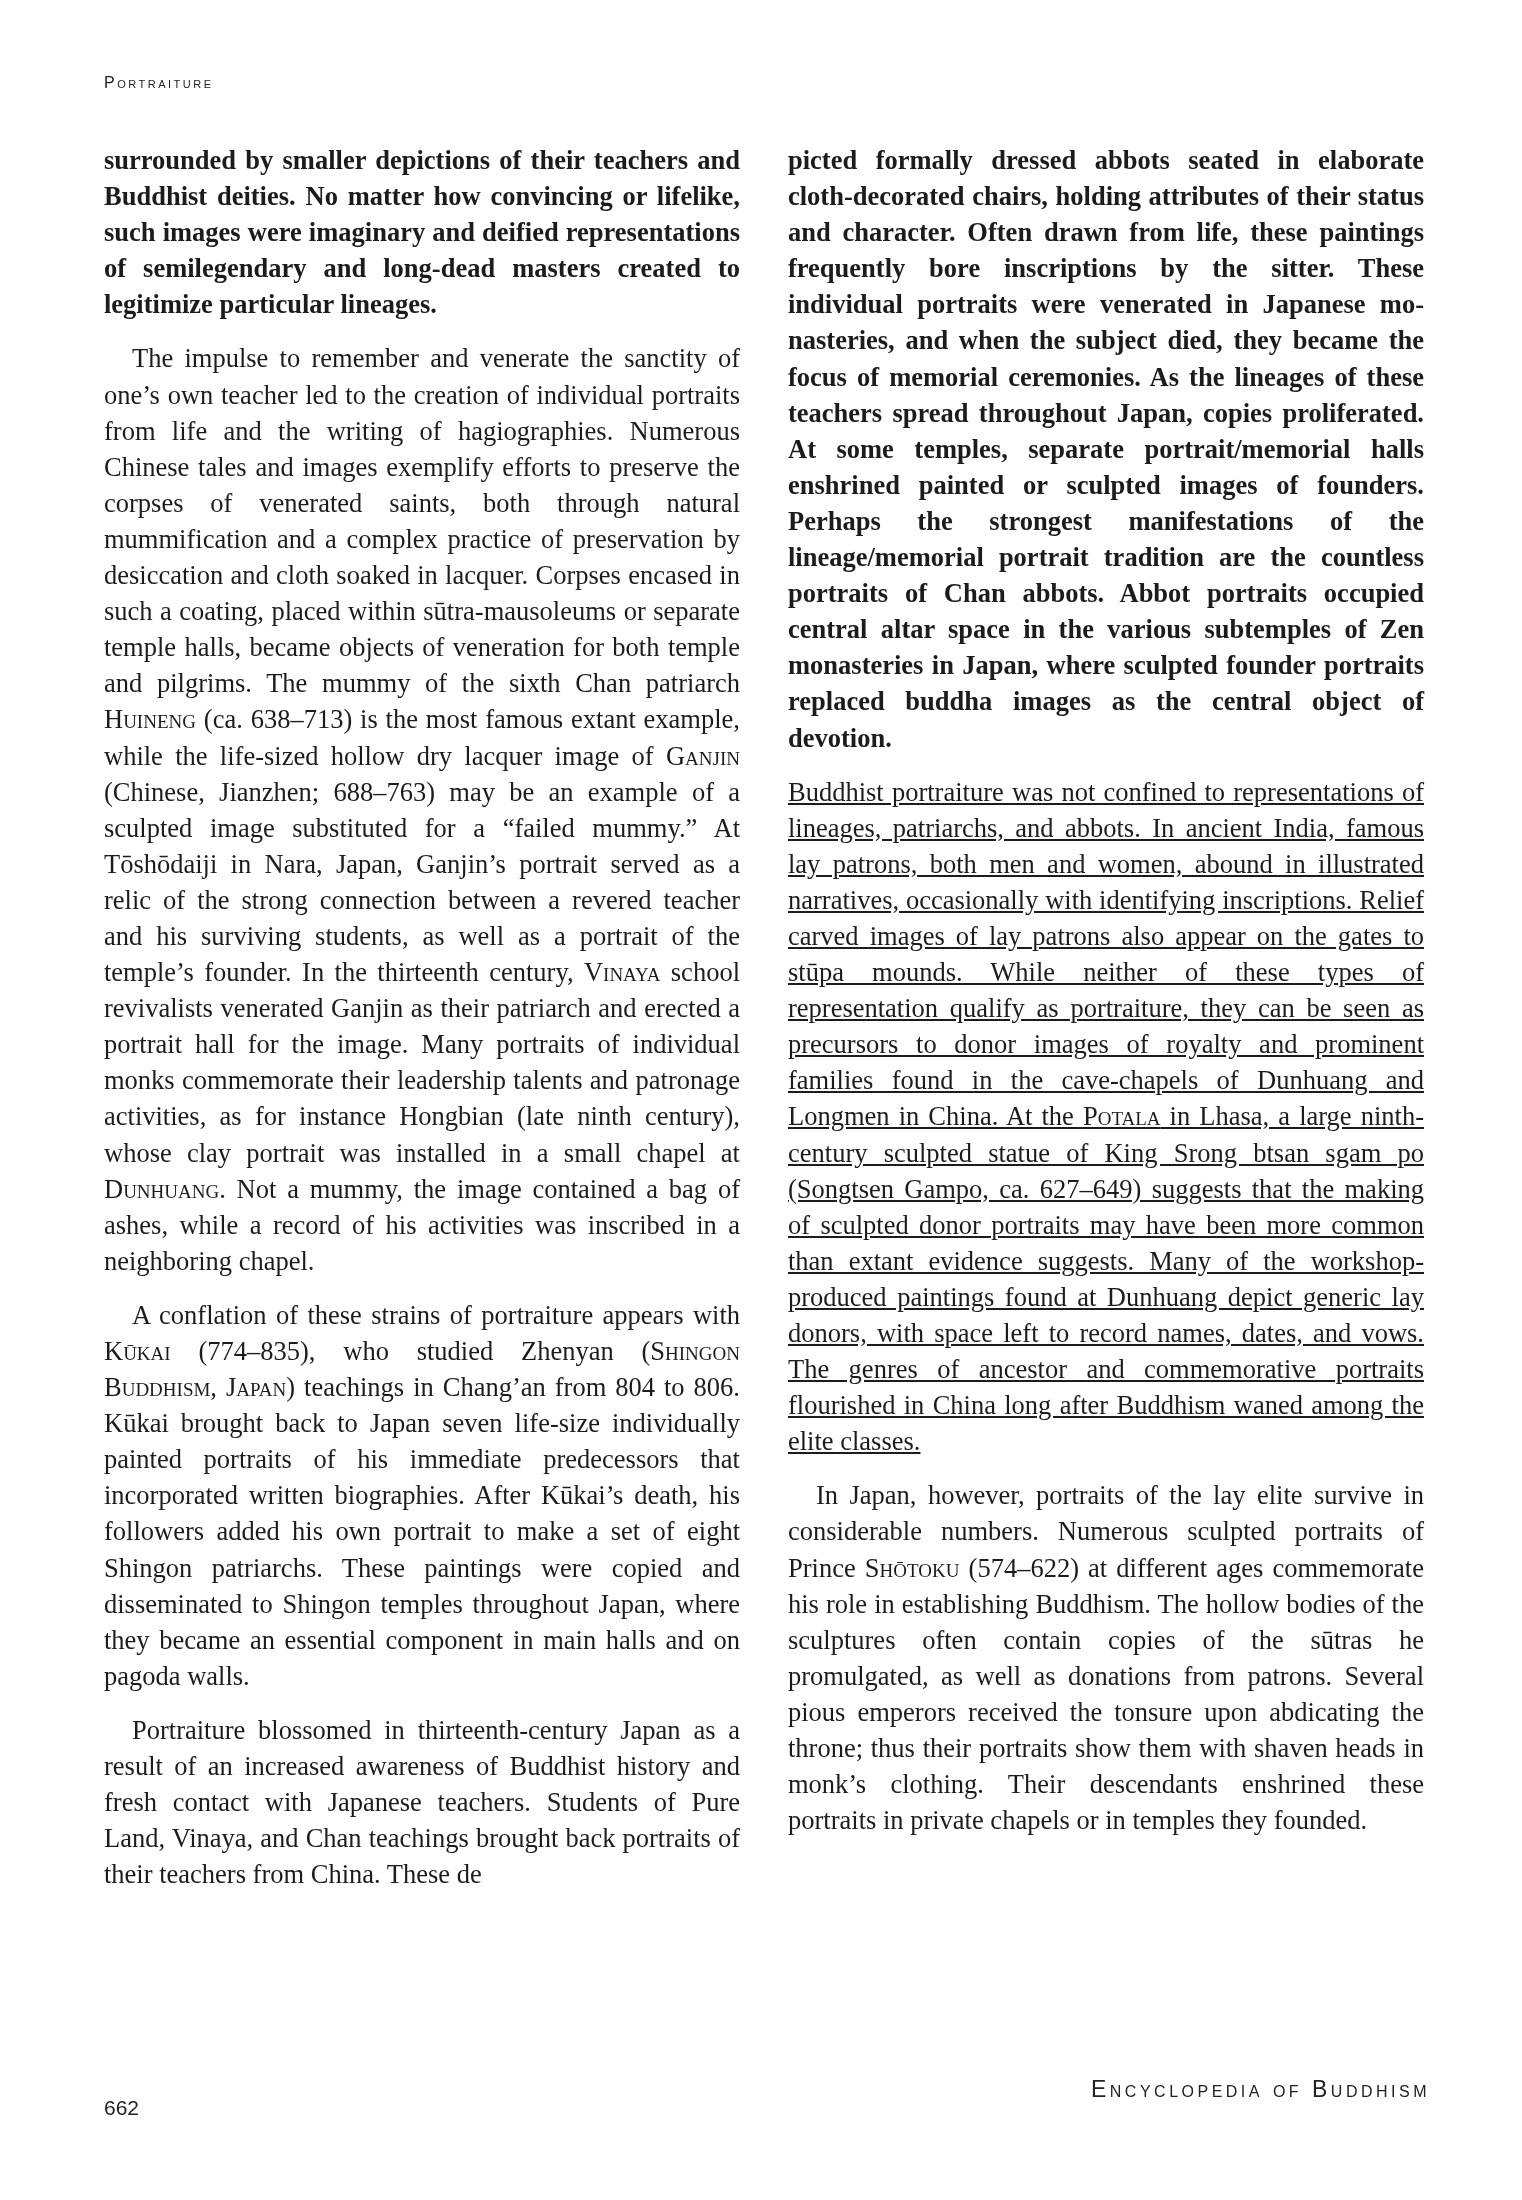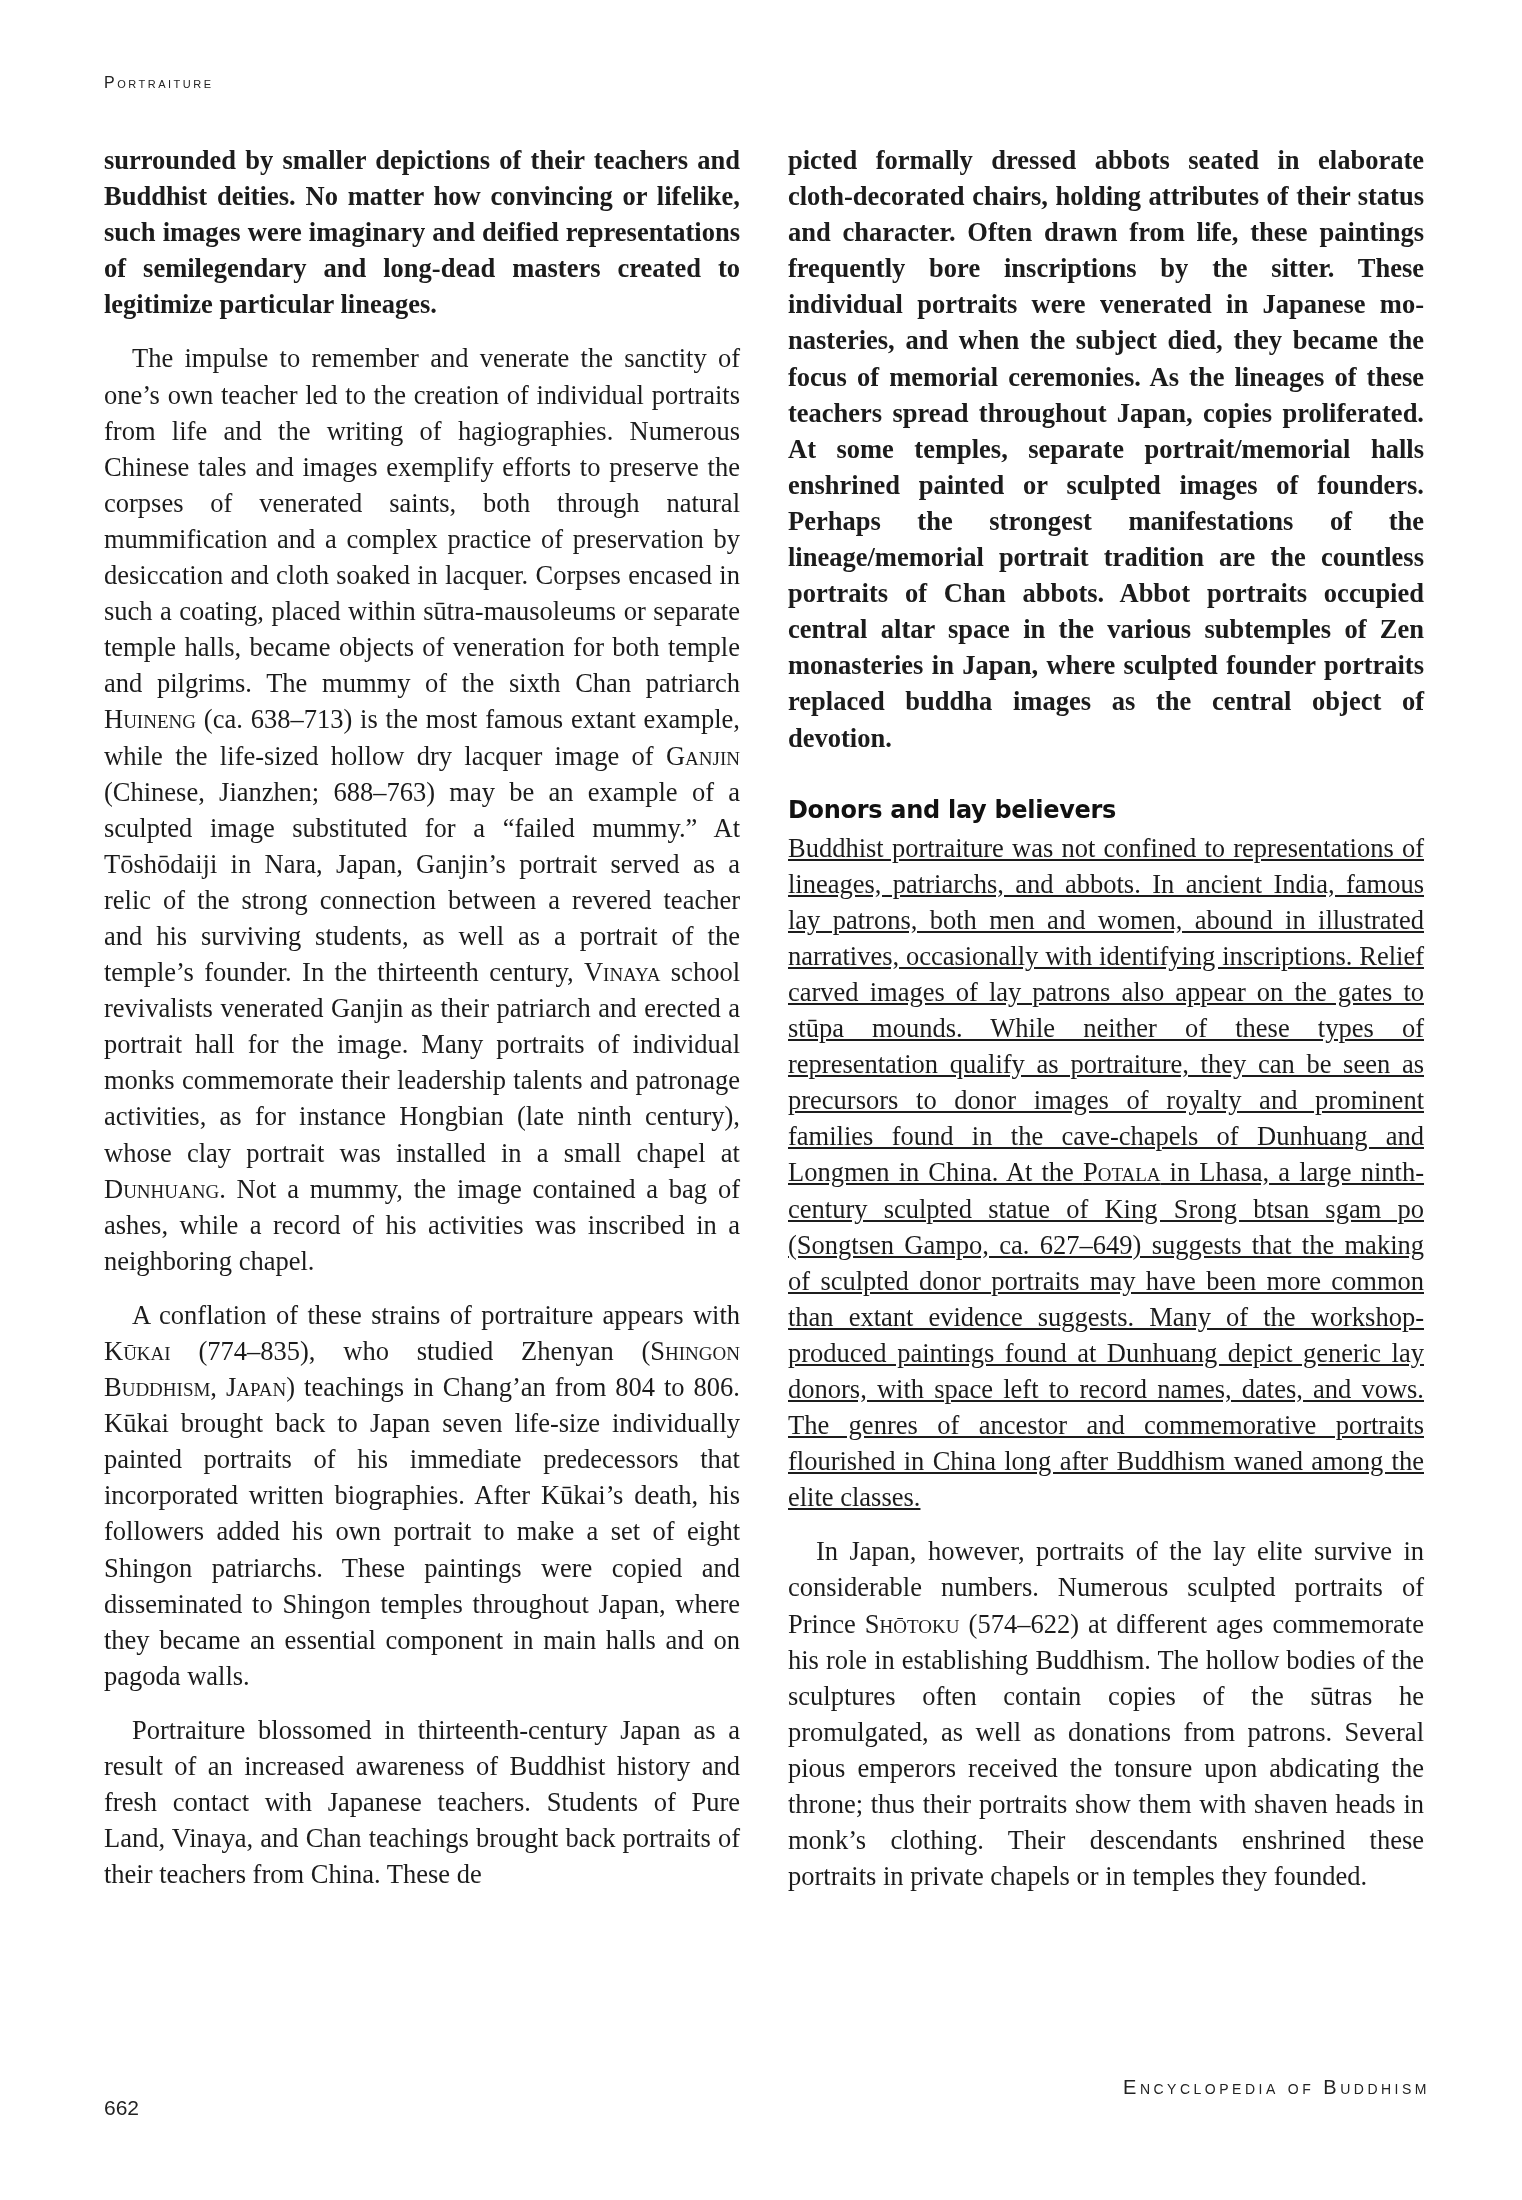--- a/index.html
+++ b/index.html
@@ -23,37 +23,36 @@
   .heading {
     font-family: "DejaVu Sans", sans-serif; font-weight: bold; font-size: 24px;
     margin: 38px 0 4px 0; line-height: 32px; color: #111; letter-spacing: -0.3px;
   }
   .footer-page {
     position: absolute; left: 104px; top: 2076px;
     font-family: "Liberation Sans", sans-serif; font-size: 21px; color: #222; margin-top: 20px;
   }
   .footer-title {
     position: absolute; right: 92px; top: 2076px;
-    font-family: "Liberation Sans", sans-serif; font-size: 20px; letter-spacing: 3.5px;
+    font-family: "Liberation Sans", sans-serif; font-size: 23px; letter-spacing: 3.5px;
     font-variant: small-caps; color: #222;
   }
 </style>
 </head>
 <body>
 
 <div class="running-head">Portraiture</div>
 
 <div class="column col-left">
   <p class="first-cont"><span>surrounded by smaller depictions of their teachers and Buddhist deities. No matter how convincing or lifelike, such images were imaginary and deified representa­tions of semilegendary and long-dead masters created to legitimize particular lineages.</span></p>
   <p><span>The impulse to remember and venerate the sanctity of one’s own teacher led to the creation of individual portraits from life and the writing of hagiographies. Numerous Chinese tales and images exemplify efforts to preserve the corpses of venerated saints, both through natural mummification and a complex prac­tice of preservation by desiccation and cloth soaked in lacquer. Corpses encased in such a coating, placed within sūtra-mausoleums or separate temple halls, be­came objects of veneration for both temple and pil­grims. The mummy of the sixth Chan patriarch </span><span class="sc">Huineng</span><span> (ca. 638–713) is the most famous extant ex­ample, while the life-sized hollow dry lacquer image of </span><span class="sc">Ganjin</span><span> (Chinese, Jianzhen; 688–763) may be an ex­ample of a sculpted image substituted for a “failed mummy.” At Tōshōdaiji in Nara, Japan, Ganjin’s por­trait served as a relic of the strong connection between a revered teacher and his surviving students, as well as a portrait of the temple’s founder. In the thirteenth century, </span><span class="sc">Vinaya</span><span> school revivalists venerated Ganjin as their patriarch and erected a portrait hall for the im­age. Many portraits of individual monks commemo­rate their leadership talents and patronage activities, as for instance Hongbian (late ninth century), whose clay portrait was installed in a small chapel at </span><span class="sc">Dunhuang</span><span>. Not a mummy, the image contained a bag of ashes, while a record of his activities was inscribed in a neigh­boring chapel.</span></p>
   <p><span>A conflation of these strains of portraiture appears with </span><span class="sc">Kūkai</span><span> (774–835), who studied Zhenyan (</span><span class="sc">Shingon Buddhism, Japan</span><span>) teachings in Chang’an from 804 to 806. Kūkai brought back to Japan seven life-size individually painted portraits of his immediate prede­cessors that incorporated written biographies. After Kūkai’s death, his followers added his own portrait to make a set of eight Shingon patriarchs. These paint­ings were copied and disseminated to Shingon temples throughout Japan, where they became an essential component in main halls and on pagoda walls.</span></p>
   <p><span>Portraiture blossomed in thirteenth-century Japan as a result of an increased awareness of Buddhist his­tory and fresh contact with Japanese teachers. Students of Pure Land, Vinaya, and Chan teachings brought back portraits of their teachers from China. These de­</span></p>
 </div>
 
 <div class="column col-right">
   <p class="first-cont"><span>picted formally dressed abbots seated in elaborate cloth-decorated chairs, holding attributes of their sta­tus and character. Often drawn from life, these paint­ings frequently bore inscriptions by the sitter. These individual portraits were venerated in Japanese mo­nasteries, and when the subject died, they became the focus of memorial ceremonies. As the lineages of these teachers spread throughout Japan, copies prolifer­ated. At some temples, separate portrait/memorial halls enshrined painted or sculpted images of founders. Perhaps the strongest manifestations of the lineage/memorial portrait tradition are the countless portraits of Chan abbots. Abbot portraits occupied central altar space in the various subtemples of Zen monasteries in Japan, where sculpted founder por­traits replaced buddha images as the central object of devotion.</span></p>
-  <div class="heading">Donors and lay believers</div>
   <p class="noindent"><span>Buddhist portraiture was not confined to representa­tions of lineages, patriarchs, and abbots. In ancient In­dia, famous lay patrons, both men and women, abound in illustrated narratives, occasionally with identifying inscriptions. Relief carved images of lay pa­trons also appear on the gates to stūpa mounds. While neither of these types of representation qualify as por­traiture, they can be seen as precursors to donor im­ages of royalty and prominent families found in the cave-chapels of Dunhuang and Longmen in China. At the </span><span class="sc">Potala</span><span> in Lhasa, a large ninth-century sculpted statue of King Srong btsan sgam po (Songtsen Gampo, ca. 627–649) suggests that the making of sculpted donor portraits may have been more common than extant evidence suggests. Many of the workshop-produced paintings found at Dunhuang depict generic lay donors, with space left to record names, dates, and vows. The genres of ancestor and commemorative portraits flourished in China long after Buddhism waned among the elite classes.</span></p>
   <p><span>In Japan, however, portraits of the lay elite survive in considerable numbers. Numerous sculpted portraits of Prince </span><span class="sc">Shōtoku</span><span> (574–622) at different ages com­memorate his role in establishing Buddhism. The hol­low bodies of the sculptures often contain copies of the sūtras he promulgated, as well as donations from pa­trons. Several pious emperors received the tonsure upon abdicating the throne; thus their portraits show them with shaven heads in monk’s clothing. Their de­scendants enshrined these portraits in private chapels or in temples they founded.</span></p>
 </div>
 
 <div class="footer-page">662</div>
 <div class="footer-title">Encyclopedia of Buddhism</div>
 
 </body></html>

